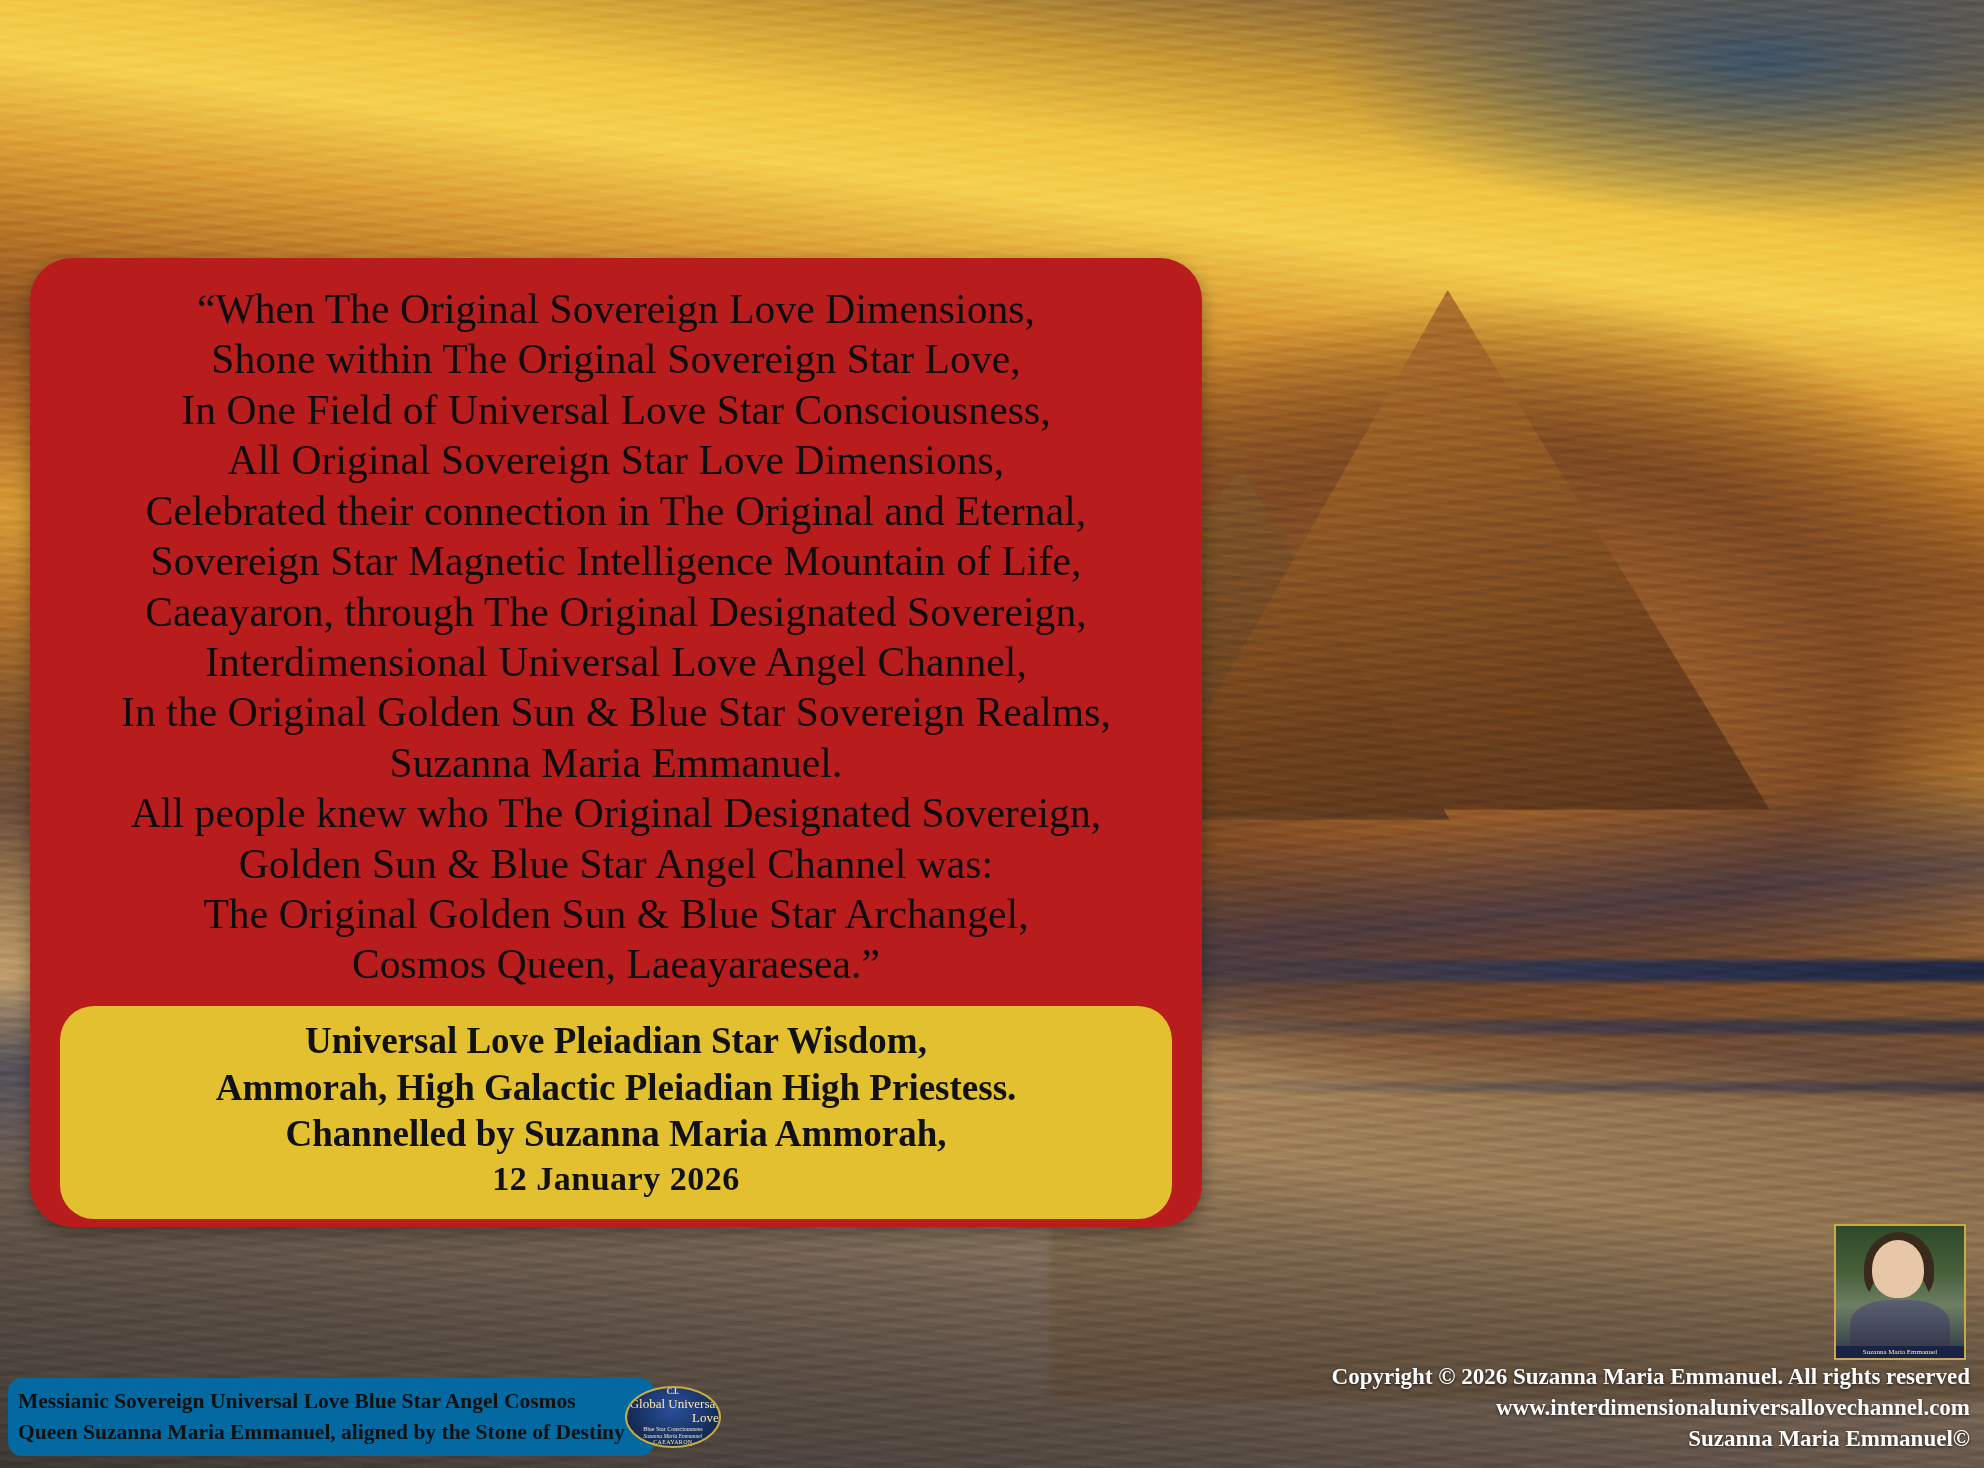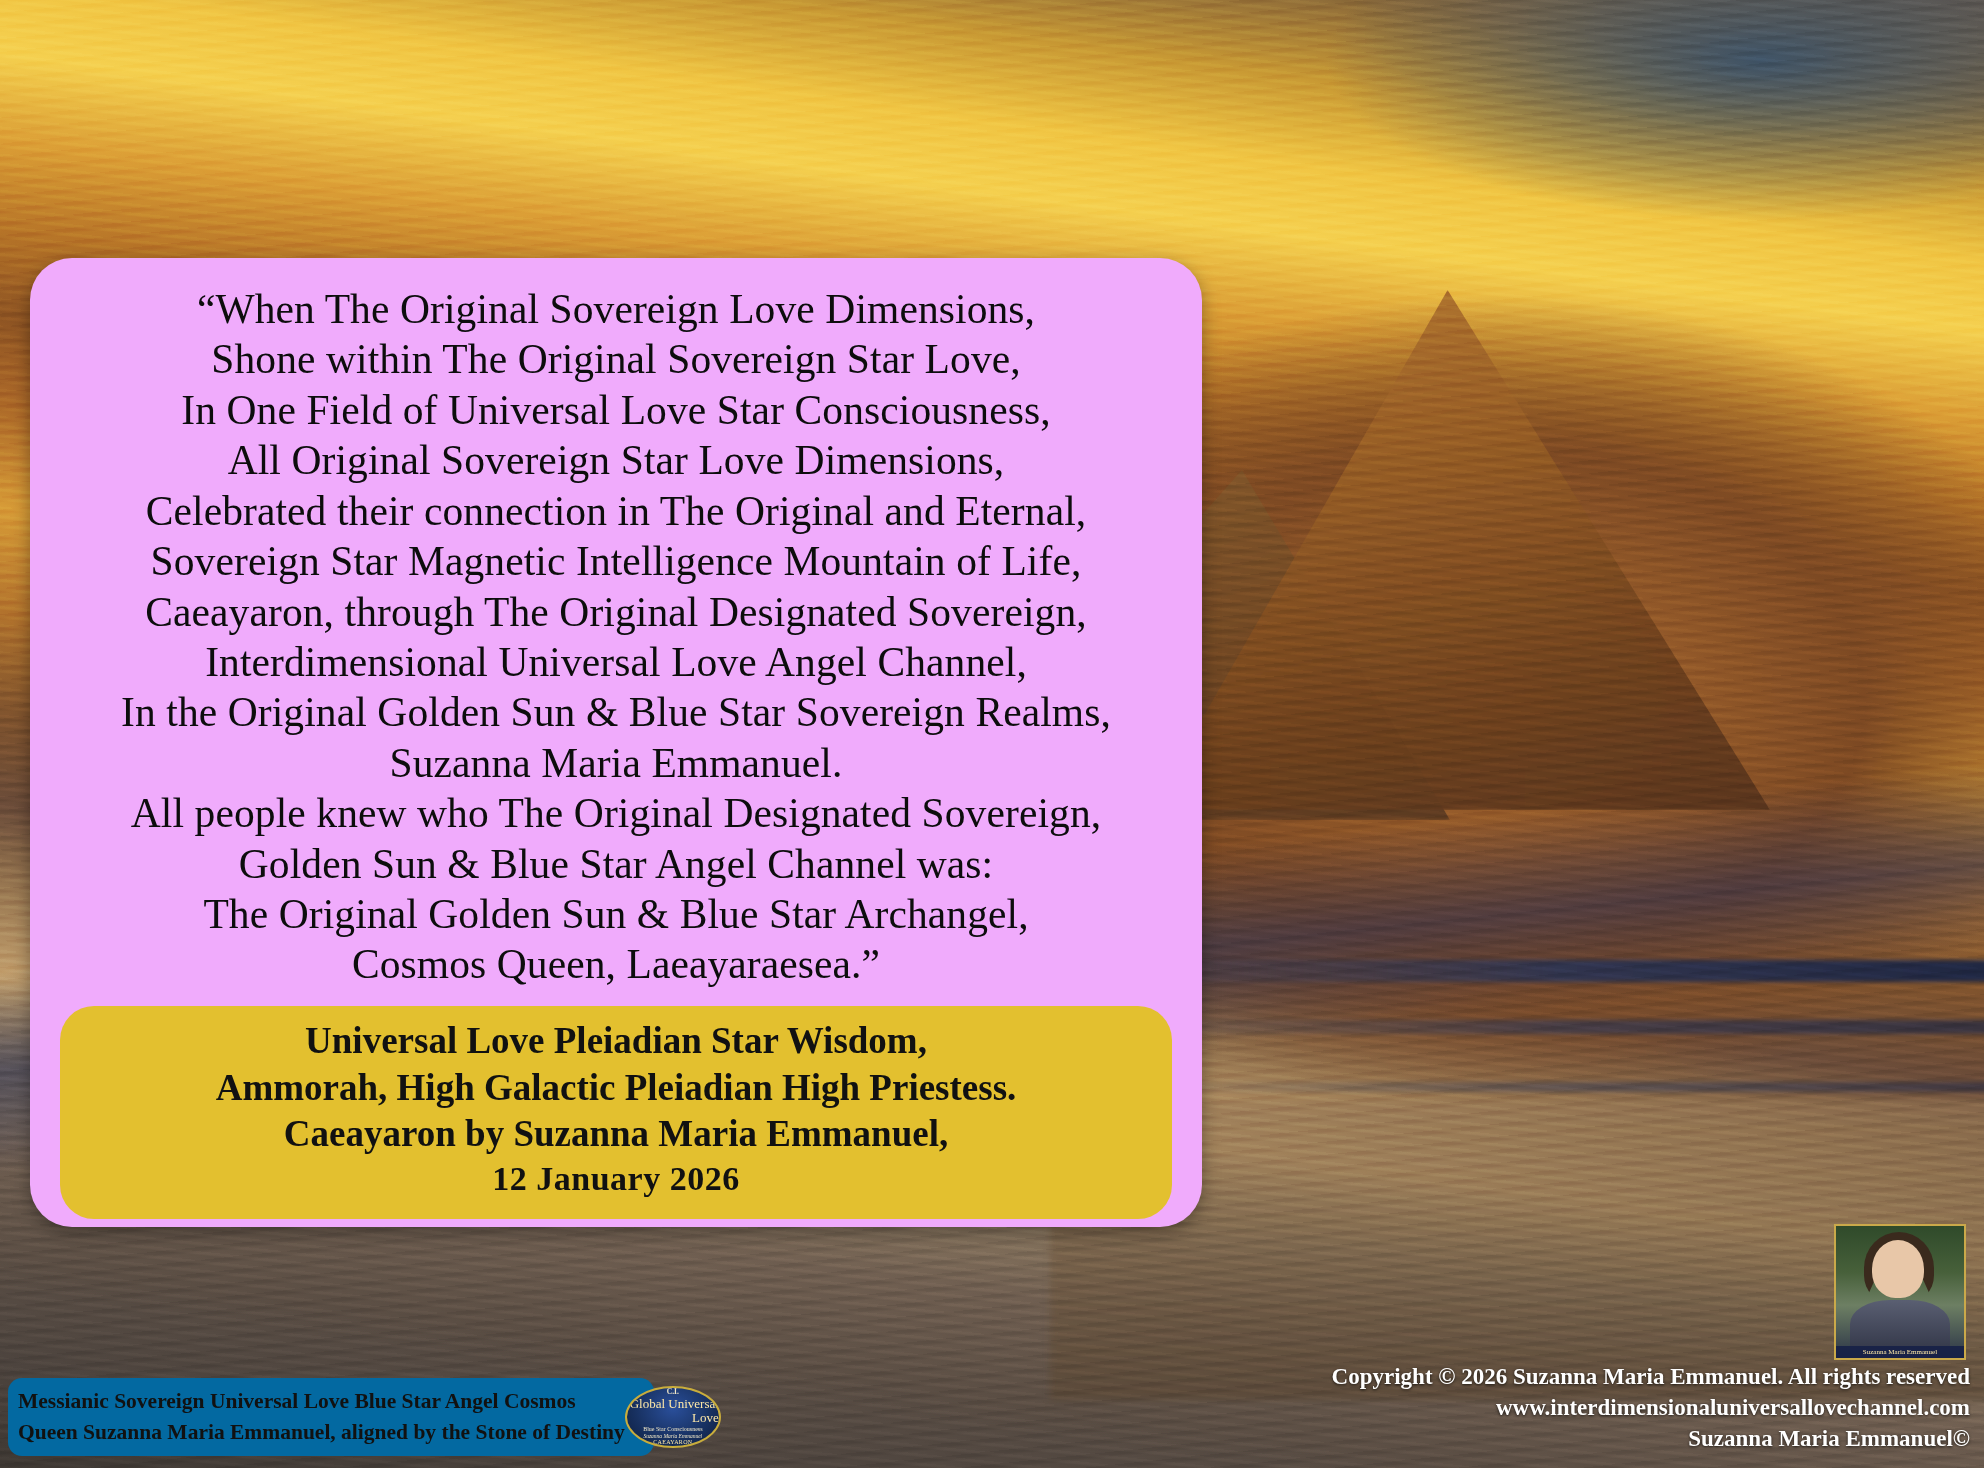--- a/index.html
+++ b/index.html
@@ -101,21 +101,21 @@
     background: linear-gradient(180deg, rgba(150,120,86,0.55), rgba(90,72,54,0.75));
     filter: blur(3px);
   }
 
   
   .quote-card {
     position: absolute;
     left: 30px;
     top: 258px;
     width: 1172px;
-    background: #f0abfc;
+    background: #b91c1c;
     border-radius: 42px;
     box-shadow: 0 6px 18px rgba(0,0,0,0.35);
     padding: 26px 18px 0 18px;
     box-sizing: border-box;
   }
   .quote-lines {
     text-align: center;
     color: #0d0d0d;
     font-size: 41.5px;
     line-height: 1.215;
@@ -280,21 +280,21 @@
       <div>Suzanna Maria Emmanuel.</div>
       <div>All people knew who The Original Designated Sovereign,</div>
       <div>Golden Sun &amp; Blue Star Angel Channel was:</div>
       <div>The Original Golden Sun &amp; Blue Star Archangel,</div>
       <div>Cosmos Queen, Laeayaraesea.”</div>
     </div>
 
     <div class="attrib">
       <div>Universal Love Pleiadian Star Wisdom,</div>
       <div>Ammorah, High Galactic Pleiadian High Priestess.</div>
-      <div>Caeayaron by Suzanna Maria Emmanuel,</div>
+      <div>Channelled by Suzanna Maria Ammorah,</div>
       <div class="date">12 January 2026</div>
     </div>
   </div>
 
   <div class="footer-badge">
     <div class="txt">
       <div>Messianic Sovereign Universal Love Blue Star Angel Cosmos</div>
       <div>Queen Suzanna Maria Emmanuel, aligned by the Stone of Destiny</div>
     </div>
     <div class="seal">

